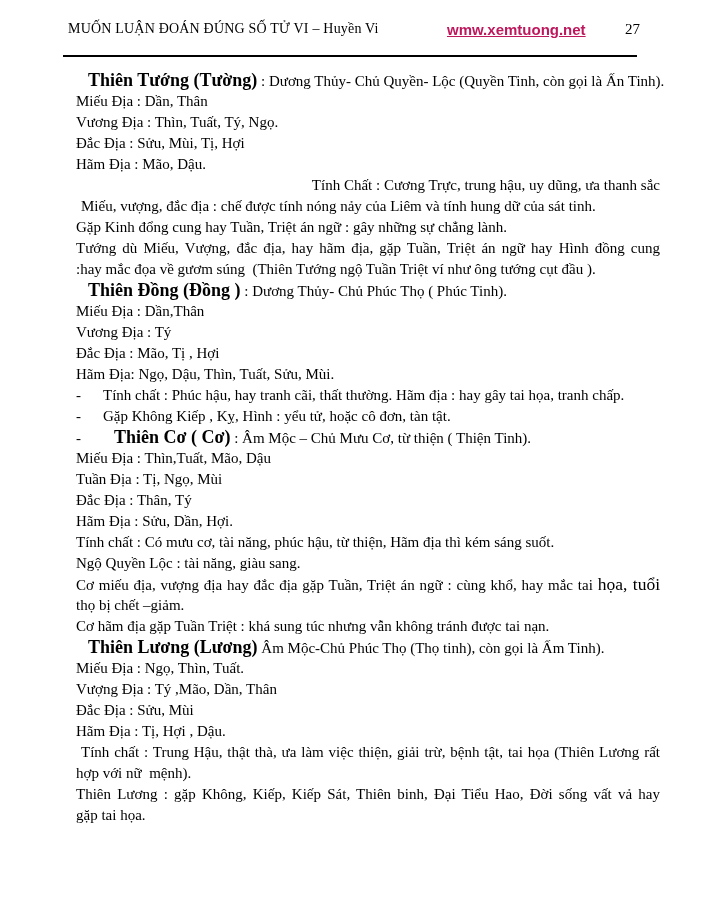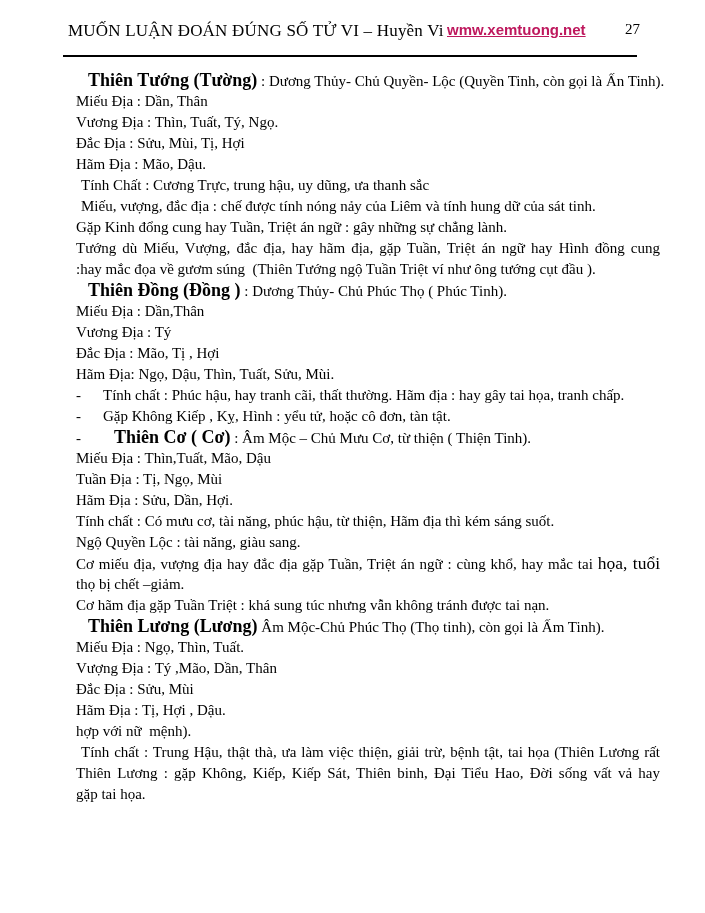--- a/index.html
+++ b/index.html
@@ -6,21 +6,21 @@
   .page{
     position:relative;
     width:705px;height:913px;
     background:#ffffff;
     font-family:"Liberation Serif","DejaVu Serif",serif;
     color:#000;
     overflow:hidden;
   }
   .header-title{
     position:absolute;left:68px;top:21px;
-    font-size:17px;letter-spacing:0.2px;white-space:pre;
+    font-size:14px;letter-spacing:0.2px;white-space:pre;
   }
   .header-link{
     position:absolute;left:447px;top:21px;
     font-family:"Liberation Sans","DejaVu Sans",sans-serif;
     font-weight:bold;font-size:15px;
     text-decoration:underline;
     cursor:pointer;
   }
   .header-pagenum{
     position:absolute;left:625px;top:21px;
@@ -60,44 +60,45 @@
   <div class="header-title">MUỐN LUẬN ĐOÁN ĐÚNG SỐ TỬ VI – Huyền Vi</div>
   <a class="header-link" style="color: #be185d;">wmw.xemtuong.net</a>
   <div class="header-pagenum">27</div>
   <div class="header-divider"></div>
   <div class="doc-body">
       <div class="line" style="padding-left: 12px;"><span class="bold">Thiên Tướng (Tường)</span><span> : Dương Thủy- Chủ Quyền- Lộc (Quyền Tinh, còn gọi là Ấn Tinh).</span></div>
       <div class="line"><span>Miếu Địa : Dần, Thân</span></div>
       <div class="line"><span>Vương Địa : Thìn, Tuất, Tý, Ngọ.</span></div>
       <div class="line"><span>Đắc Địa : Sửu, Mùi, Tị, Hợi</span></div>
       <div class="line"><span>Hãm Địa : Mão, Dậu.</span></div>
-      <div class="line" style="padding-left: 5px;"><span>Tính Chất : Cương Trực, trung hậu, uy dũng, ưa thanh sắc</span></div>
+      <div class="line" style="padding-left: 5px; text-align: right;"><span>Tính Chất : Cương Trực, trung hậu, uy dũng, ưa thanh sắc</span></div>
       <div class="line" style="padding-left: 5px;"><span>Miếu, vượng, đắc địa : chế được tính nóng nảy của Liêm và tính hung dữ của sát tinh.</span></div>
       <div class="line"><span>Gặp Kinh đổng cung hay Tuần, Triệt án ngữ : gây những sự chẳng lành.</span></div>
       <div class="line justify"><span>Tướng dù Miếu, Vượng, đắc địa, hay hãm địa, gặp Tuần, Triệt án ngữ hay Hình đồng cung</span></div>
       <div class="line"><span>:hay mắc đọa về gươm súng  (Thiên Tướng ngộ Tuần Triệt ví như ông tướng cụt đầu ).</span></div>
       <div class="line" style="padding-left: 12px;"><span class="bold">Thiên Đồng (Đồng )</span><span> : Dương Thủy- Chủ Phúc Thọ ( Phúc Tinh).</span></div>
       <div class="line"><span>Miếu Địa : Dần,Thân</span></div>
       <div class="line"><span>Vương Địa : Tý</span></div>
       <div class="line"><span>Đắc Địa : Mão, Tị , Hợi</span></div>
       <div class="line"><span>Hãm Địa: Ngọ, Dậu, Thìn, Tuất, Sửu, Mùi.</span></div>
       <div class="line"><span class="bullet">-</span><span>Tính chất : Phúc hậu, hay tranh cãi, thất thường. Hãm địa : hay gây tai họa, tranh chấp.</span></div>
       <div class="line"><span class="bullet">-</span><span>Gặp Không Kiếp , Kỵ, Hình : yểu tử, hoặc cô đơn, tàn tật.</span></div>
       <div class="line"><span class="bullet wide">-</span><span class="bold">Thiên Cơ ( Cơ)</span><span> : Âm Mộc – Chủ Mưu Cơ, từ thiện ( Thiện Tinh).</span></div>
       <div class="line"><span>Miếu Địa : Thìn,Tuất, Mão, Dậu</span></div>
       <div class="line"><span>Tuần Địa : Tị, Ngọ, Mùi</span></div>
+      <div class="line"><span>Đắc Địa : Thân, Tý</span></div>
       <div class="line"><span>Hãm Địa : Sửu, Dần, Hợi.</span></div>
       <div class="line"><span>Tính chất : Có mưu cơ, tài năng, phúc hậu, từ thiện, Hãm địa thì kém sáng suốt.</span></div>
       <div class="line"><span>Ngộ Quyền Lộc : tài năng, giàu sang.</span></div>
       <div class="line justify"><span>Cơ miếu địa, vượng địa hay đắc địa gặp Tuần, Triệt án ngữ : cùng khổ, hay mắc tai </span><span class="big">họa, tuổi</span></div>
       <div class="line"><span>thọ bị chết –giảm.</span></div>
       <div class="line"><span>Cơ hãm địa gặp Tuần Triệt : khá sung túc nhưng vẫn không tránh được tai nạn.</span></div>
       <div class="line" style="padding-left: 12px;"><span class="bold">Thiên Lương (Lương)</span><span> Âm Mộc-Chủ Phúc Thọ (Thọ tinh), còn gọi là Ấm Tinh).</span></div>
       <div class="line"><span>Miếu Địa : Ngọ, Thìn, Tuất.</span></div>
       <div class="line"><span>Vượng Địa : Tý ,Mão, Dần, Thân</span></div>
       <div class="line"><span>Đắc Địa : Sửu, Mùi</span></div>
       <div class="line"><span>Hãm Địa : Tị, Hợi , Dậu.</span></div>
+      <div class="line justify" style="padding-left: 5px;"><span>Tính chất : Trung Hậu, thật thà, ưa làm việc thiện, giải trừ, bệnh tật, tai họa (Thiên Lương rất</span></div>
       <div class="line"><span>hợp với nữ  mệnh).</span></div>
-      <div class="line justify" style="padding-left: 5px;"><span>Tính chất : Trung Hậu, thật thà, ưa làm việc thiện, giải trừ, bệnh tật, tai họa (Thiên Lương rất</span></div>
       <div class="line justify"><span>Thiên Lương : gặp Không, Kiếp, Kiếp Sát, Thiên binh, Đại Tiểu Hao,  Đời sống vất vả hay</span></div>
       <div class="line"><span>gặp tai họa.</span></div>
     </div>
 </div>
 
 </body></html>

